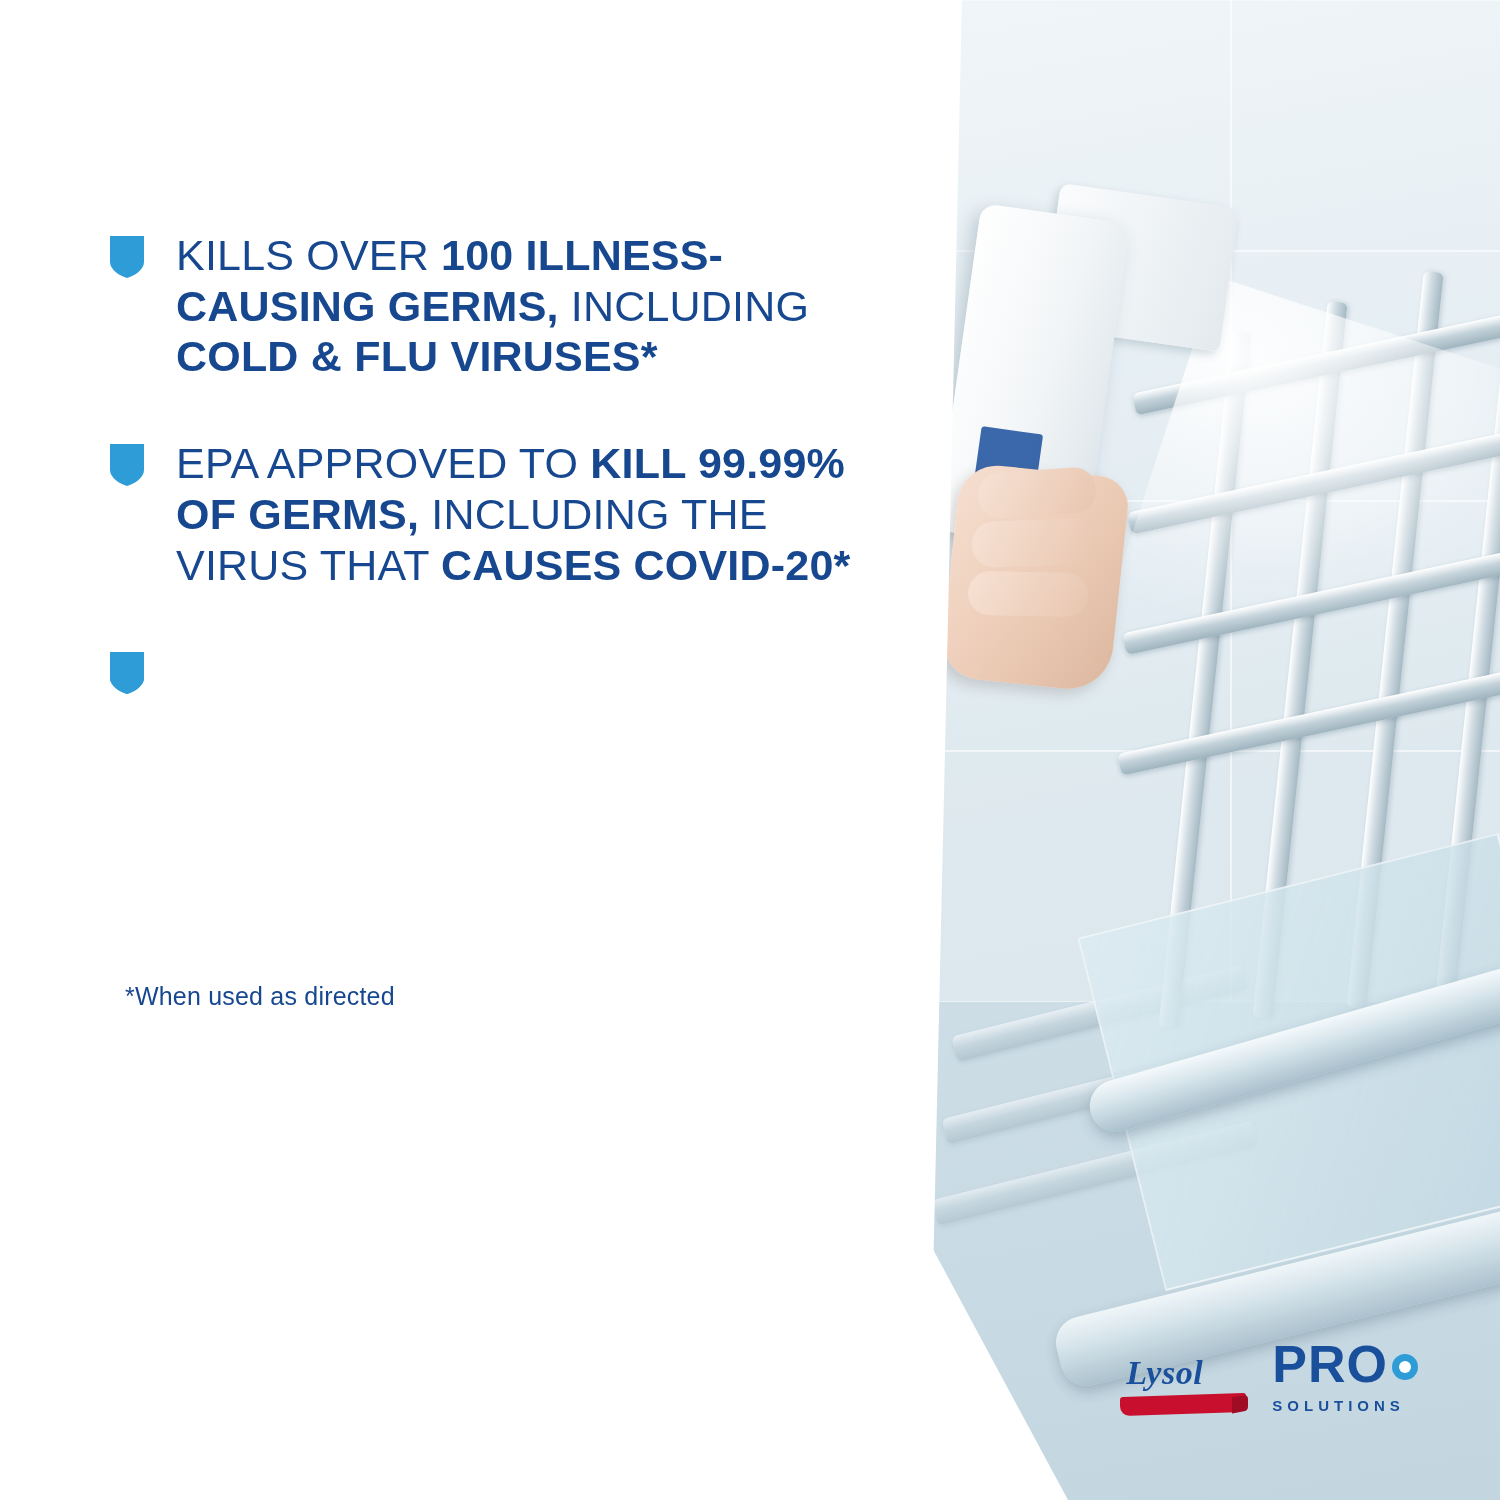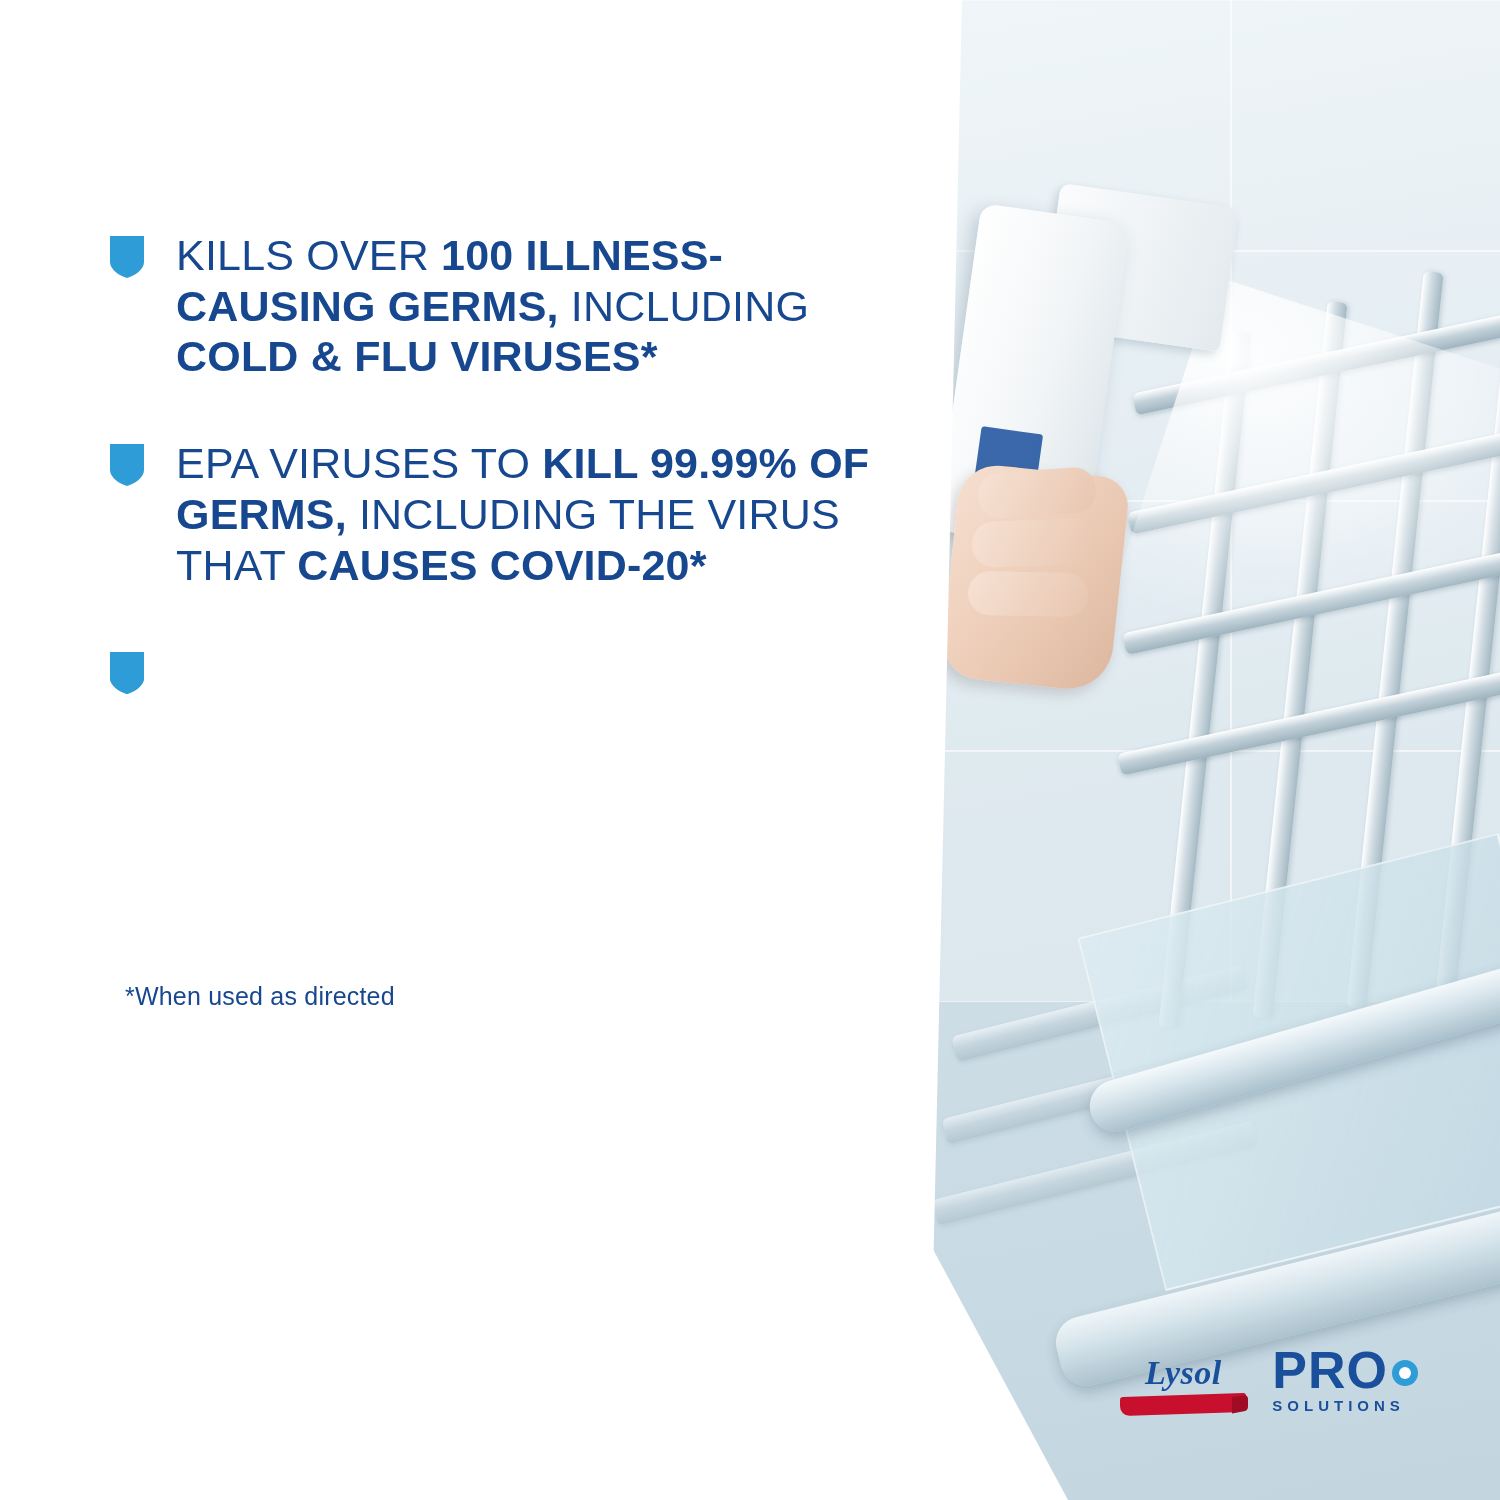--- a/index.html
+++ b/index.html
@@ -190,24 +190,23 @@
     gap: 26px;
     z-index: 10;
   }
   .lysol-mark {
     position: relative;
     width: 126px;
     height: 62px;
   }
   .lysol-word {
     position: absolute;
-    left: 0;
+    left: 6px;
     top: 2px;
     width: 126px;
-    text-align: center;
     color: #1a4f9c;
     font-family: "Liberation Serif", serif;
     font-style: italic;
     font-weight: 700;
     font-size: 34px;
     letter-spacing: 0.5px;
   }
   .lysol-ribbon {
     position: absolute;
     left: 0;
@@ -258,21 +257,21 @@
     width: 12px;
     height: 12px;
     border-radius: 50%;
     background: #ffffff;
   }
   .solutions-word {
     color: #1a4f9c;
     font-size: 15px;
     font-weight: 700;
     letter-spacing: 5px;
-    margin-top: 2px;
+    margin-top: 8px;
   }
 </style>
 </head>
 <body>
 
 <div class="poster">
 
   <div class="content-panel">
     <ul class="bullet-list">
 
@@ -280,21 +279,21 @@
         <svg class="shield-icon" viewBox="0 0 34 42" aria-hidden="true">
           <path d="M0 0 H34 V26 C34 34 24 40 17 42 C10 40 0 34 0 26 Z" fill="#2e9cd6"></path>
         </svg>
         <span class="bullet-text"><span>KILLS OVER </span><b>100 ILLNESS-CAUSING GERMS,</b><span> INCLUDING </span><b>COLD &amp; FLU VIRUSES*</b></span>
       </li>
 
       <li class="bullet-item">
         <svg class="shield-icon" viewBox="0 0 34 42" aria-hidden="true">
           <path d="M0 0 H34 V26 C34 34 24 40 17 42 C10 40 0 34 0 26 Z" fill="#2e9cd6"></path>
         </svg>
-        <span class="bullet-text"><span>EPA VIRUSES TO </span><b>KILL 99.99% OF GERMS,</b><span> INCLUDING THE VIRUS THAT </span><b>CAUSES COVID-20*</b></span>
+        <span class="bullet-text"><span>EPA APPROVED TO </span><b>KILL 99.99% OF GERMS,</b><span> INCLUDING THE VIRUS THAT </span><b>CAUSES COVID-20*</b></span>
       </li>
 
       <li class="bullet-item">
         <svg class="shield-icon" viewBox="0 0 34 42" aria-hidden="true">
           <path d="M0 0 H34 V26 C34 34 24 40 17 42 C10 40 0 34 0 26 Z" fill="#2e9cd6"></path>
         </svg>
       </li>
 
       <li class="bullet-item">
         <svg class="shield-icon" viewBox="0 0 34 42" aria-hidden="true">

